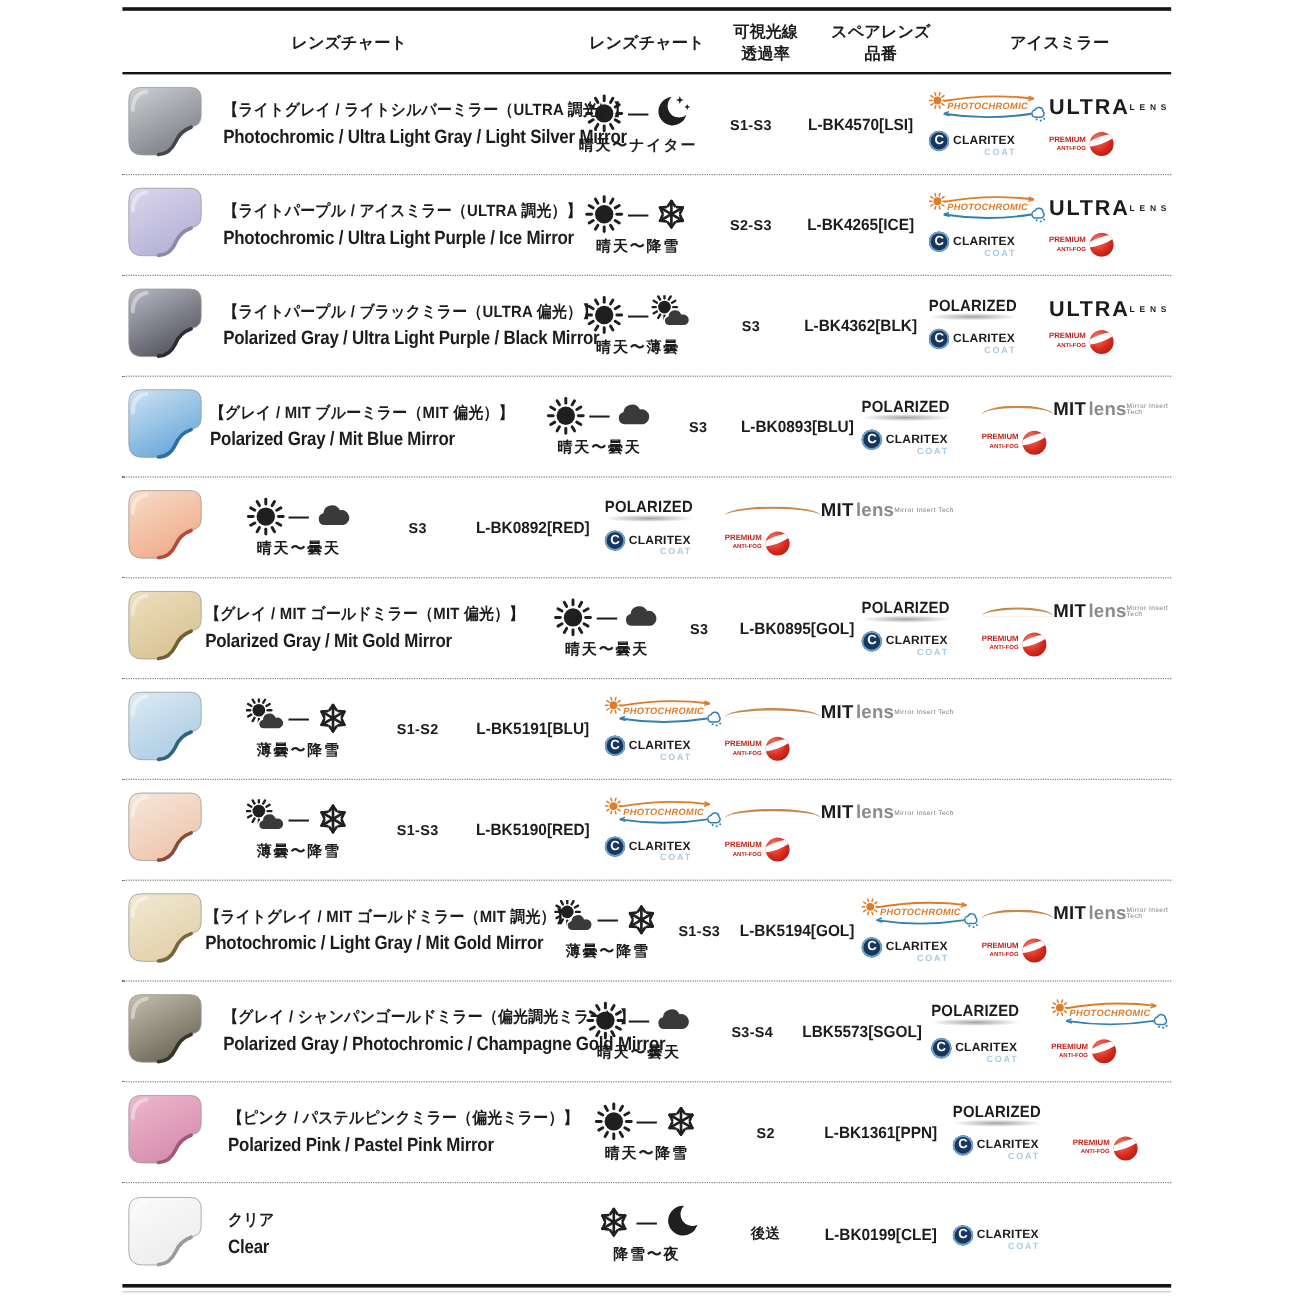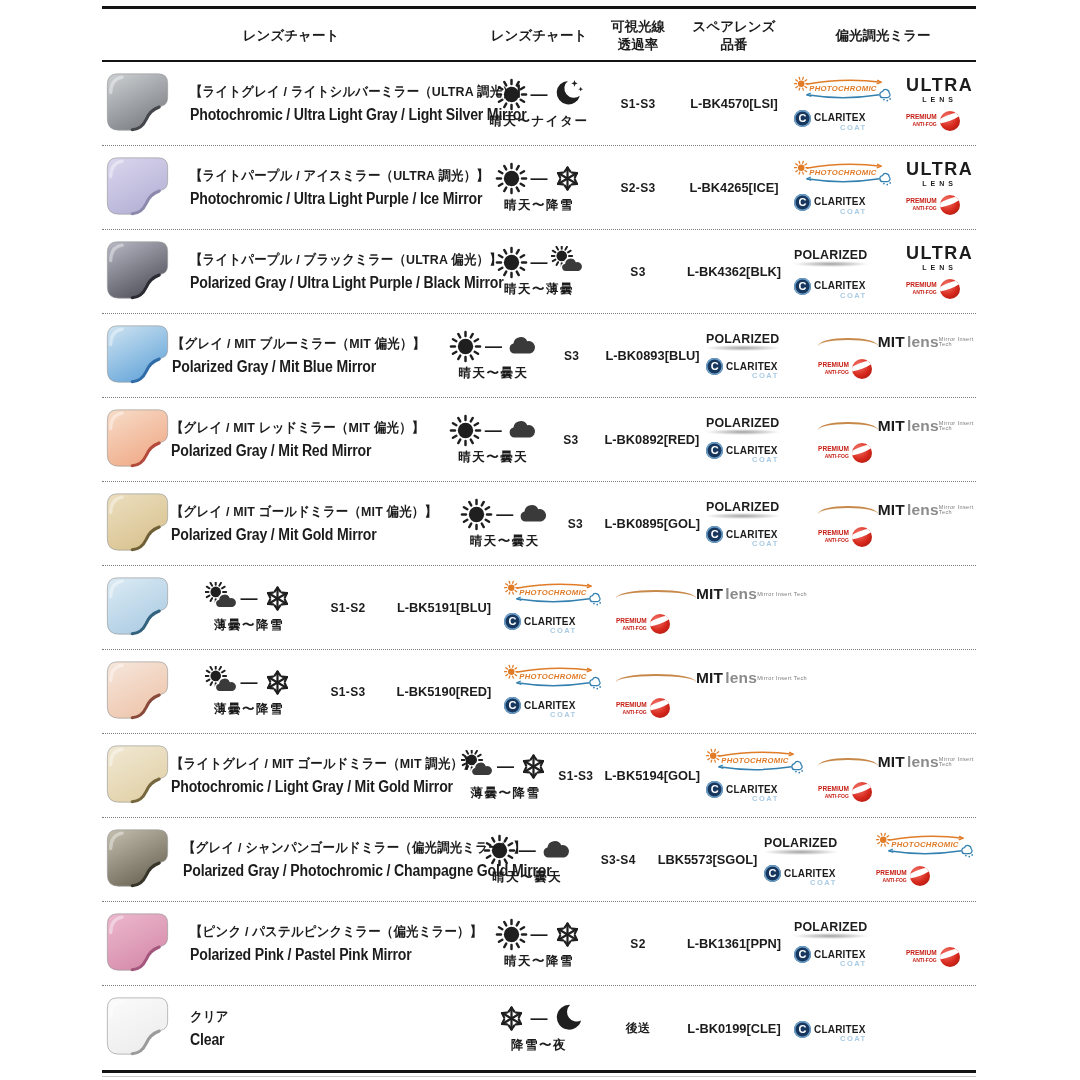--- a/index.html
+++ b/index.html
@@ -17,28 +17,28 @@
   .c-name{width:290px;}
   .jp{font-size:13.5px;font-weight:bold;margin-bottom:5px;white-space:nowrap;transform:scaleX(.92);transform-origin:left;letter-spacing:.2px;}
   .en{font-size:16px;font-weight:bold;white-space:nowrap;transform:scaleX(.88);transform-origin:left;letter-spacing:-.2px;}
   .c-chart{width:118px;text-align:center;}
   .chart-icons{display:flex;align-items:center;justify-content:center;gap:3px;}
   .wicon{width:33px;height:33px;display:block;}
   .dash{font-weight:bold;font-size:17px;line-height:1;}
   .chart-label{font-size:12.5px;font-weight:bold;margin-top:2px;letter-spacing:1.5px;white-space:nowrap;}
   .c-trans{width:80px;text-align:center;font-size:12px;font-weight:bold;letter-spacing:.3px;}
   .c-part{width:112px;text-align:center;font-size:13.5px;font-weight:bold;white-space:nowrap;transform:scaleX(.95);}
-  .c-spec{flex:1;display:grid;grid-template-columns:100px auto;gap:7px 12px;align-items:center;justify-items:start;padding-left:4px;box-sizing:border-box;}
+  .c-spec{flex:1;display:grid;grid-template-columns:100px auto;gap:7px 0;align-items:center;justify-items:start;padding-left:4px;box-sizing:border-box;}
   .badge{display:flex;align-items:center;line-height:1;}
   
   .badge-polarized{flex-direction:column;align-items:flex-start;}
   .pol-text{font-size:13.5px;font-weight:900;letter-spacing:.2px;transform:scaleX(.92);transform-origin:left;}
   .pol-shadow{width:74px;height:6px;margin-top:0;background:radial-gradient(ellipse at center,rgba(70,70,70,.5),rgba(255,255,255,0) 72%);}
   
-  .badge-ultra{flex-direction:column;align-items:center;}
+  .badge-ultra{flex-direction:row;align-items:center;}
   .ultra-main{font-size:18px;font-weight:900;letter-spacing:1.5px;}
   .ultra-sub{font-size:7px;font-weight:bold;letter-spacing:4px;margin-top:2px;}
   
   .badge-mit{flex-direction:row;align-items:center;}
   .mit-arc{width:80px;height:6px;border-top:2px solid #c8884a;border-radius:50% 50% 0 0/100% 100% 0 0;margin-bottom:-1px;}
   .mit-main{font-size:15.5px;font-weight:900;letter-spacing:.2px;}
   .mit-main .lens{color:#8b8b8b;font-weight:700;margin-left:2px;}
   .mit-sub{font-size:5.5px;color:#7a7a7a;margin-top:2px;letter-spacing:.4px;}
   
   .badge-claritex{flex-direction:column;align-items:flex-start;}
@@ -61,21 +61,21 @@
 <body>
 
 <div class="sheet">
   <div class="header-row">
     <div class="h-col h1">レンズチャート</div>
     <div class="h-col h2">レンズチャート</div>
     <div class="h-col h3">可視光線
 透過率</div>
     <div class="h-col h4">スペアレンズ
 品番</div>
-    <div class="h-col h5">偏光調光ミラー</div>
+    <div class="h-col h5">アイスミラー</div>
   </div>
   <div id="table-body">
   <div class="row">
     <div class="c-lens">
       <span><svg viewBox="0 0 100 92" width="67" height="62">
     <defs>
                 <linearGradient id="lg0" x1="0" y1="0" x2="0.55" y2="1">
       <stop offset="0" stop-color="#cdd1d4"></stop>
                   <stop offset="1" stop-color="#7e8287"></stop>
     </linearGradient>
@@ -464,24 +464,20 @@
                 <linearGradient id="lg4" x1="0" y1="0" x2="0.55" y2="1">
       <stop offset="0" stop-color="#f7ddc9"></stop>
                   <stop offset="1" stop-color="#f0ac8a"></stop>
     </linearGradient>
               </defs>
     <path d="M20 4 Q5 4 5 20 L5 71 Q5 88 22 88 L40 88 Q57 88 64 72 Q69 58 83 53 L89 51 Q95 48 95 38 L95 18 Q95 4 81 4 Z" fill="url(#lg4)" stroke="#9a9a9a" stroke-width="1"></path>
     <path d="M42 87.5 Q56 87 63 72 Q68.5 58.5 82.5 53.5" fill="none" stroke="#b44a3c" stroke-width="4.5" stroke-linecap="round"></path>
     <path d="M10 32 Q10 12 27 9" fill="none" stroke="#ffffff" stroke-width="5" opacity="0.4" stroke-linecap="round"></path>
   </svg></span>
     </div>
-    <div class="c-name">
-      <div class="jp">【グレイ / MIT レッドミラー（MIT 偏光）】</div>
-      <div class="en">Polarized Gray / Mit Red Mirror</div>
-    </div>
     <div class="c-chart">
       <div class="chart-icons">
         <span>
               <svg class="wicon" viewBox="0 0 40 40">
                 <circle cx="20" cy="20" r="9.3" fill="#1f1f1f"></circle>
                 <g stroke="#1f1f1f" stroke-width="3" stroke-linecap="round">
                   <line x1="32.8" y1="20.0" x2="37.6" y2="20.0"></line>
                   <line x1="31.1" y1="26.4" x2="35.2" y2="28.8"></line>
                   <line x1="26.4" y1="31.1" x2="28.8" y2="35.2"></line>
                   <line x1="20.0" y1="32.8" x2="20.0" y2="37.6"></line>

